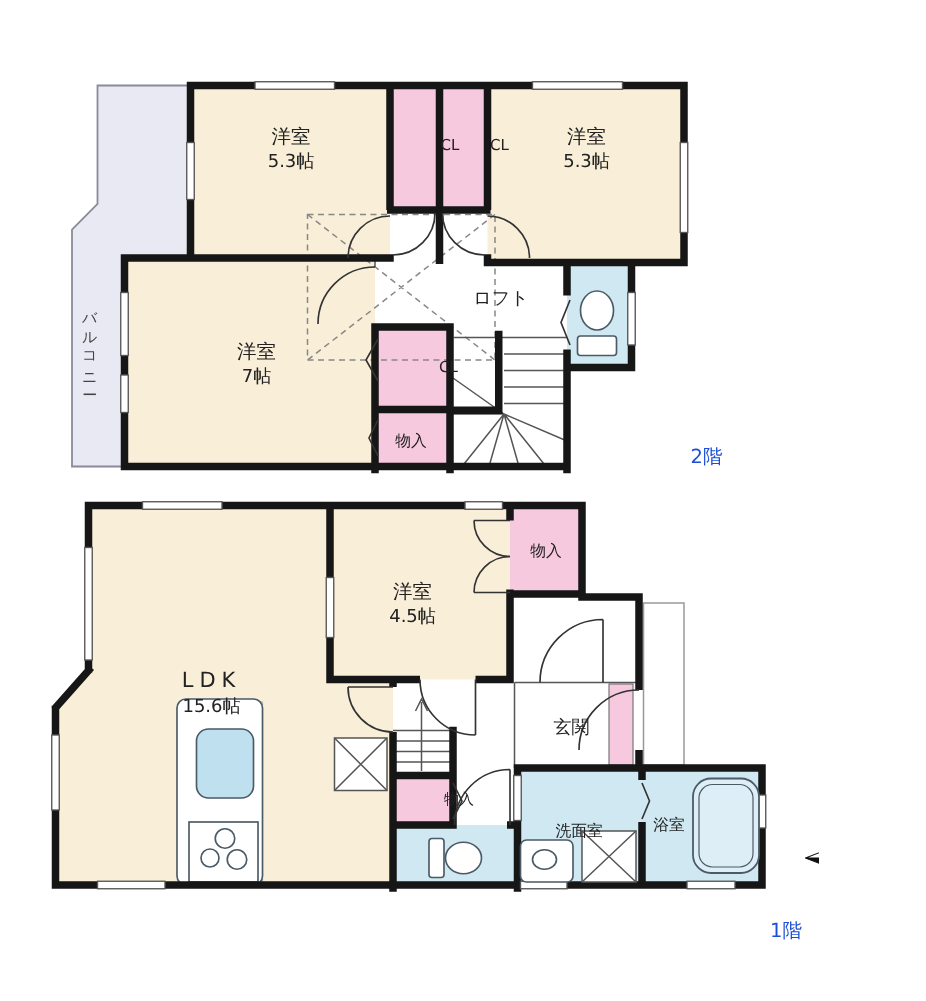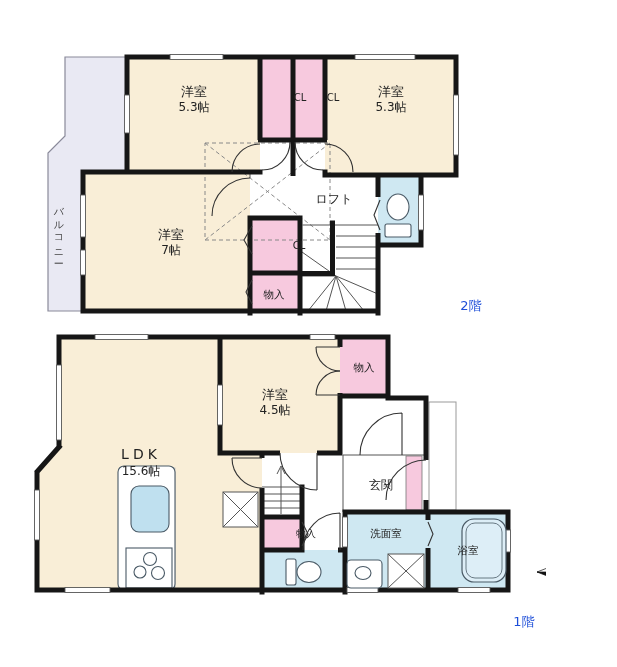--- a/index.html
+++ b/index.html
@@ -256,17 +256,17 @@
     <div class="ldk-main">LDK</div>
     <div class="rsize">15.6帖</div>
   </div>
   <div class="lbl" style="left:275px;top:403px;">
     <div class="rname">洋室</div>
     <div class="rsize">4.5帖</div>
   </div>
   <div class="lbl small" style="left:364px;top:368px;">物入</div>
   <div class="lbl rsize" style="left:381px;top:485px;text-align:right;">玄関</div>
   <div class="lbl cl" style="left:282px;top:534px;">物入</div>
-  <div class="lbl small" style="left:386px;top:534px;">洗面室</div>
-  <div class="lbl small" style="left:446px;top:551px;margin-left:22px;">浴室</div>
+  <div class="lbl small" style="left:386px;top:555px;">洗面室</div>
+  <div class="lbl small" style="left:446px;top:551px;">浴室</div>
   <div class="lbl floorlbl" style="left:524px;top:622px;">1階</div>
   <div class="lbl north" style="left:562px;top:536px;">N</div>
 </div>
 
 </body></html>

